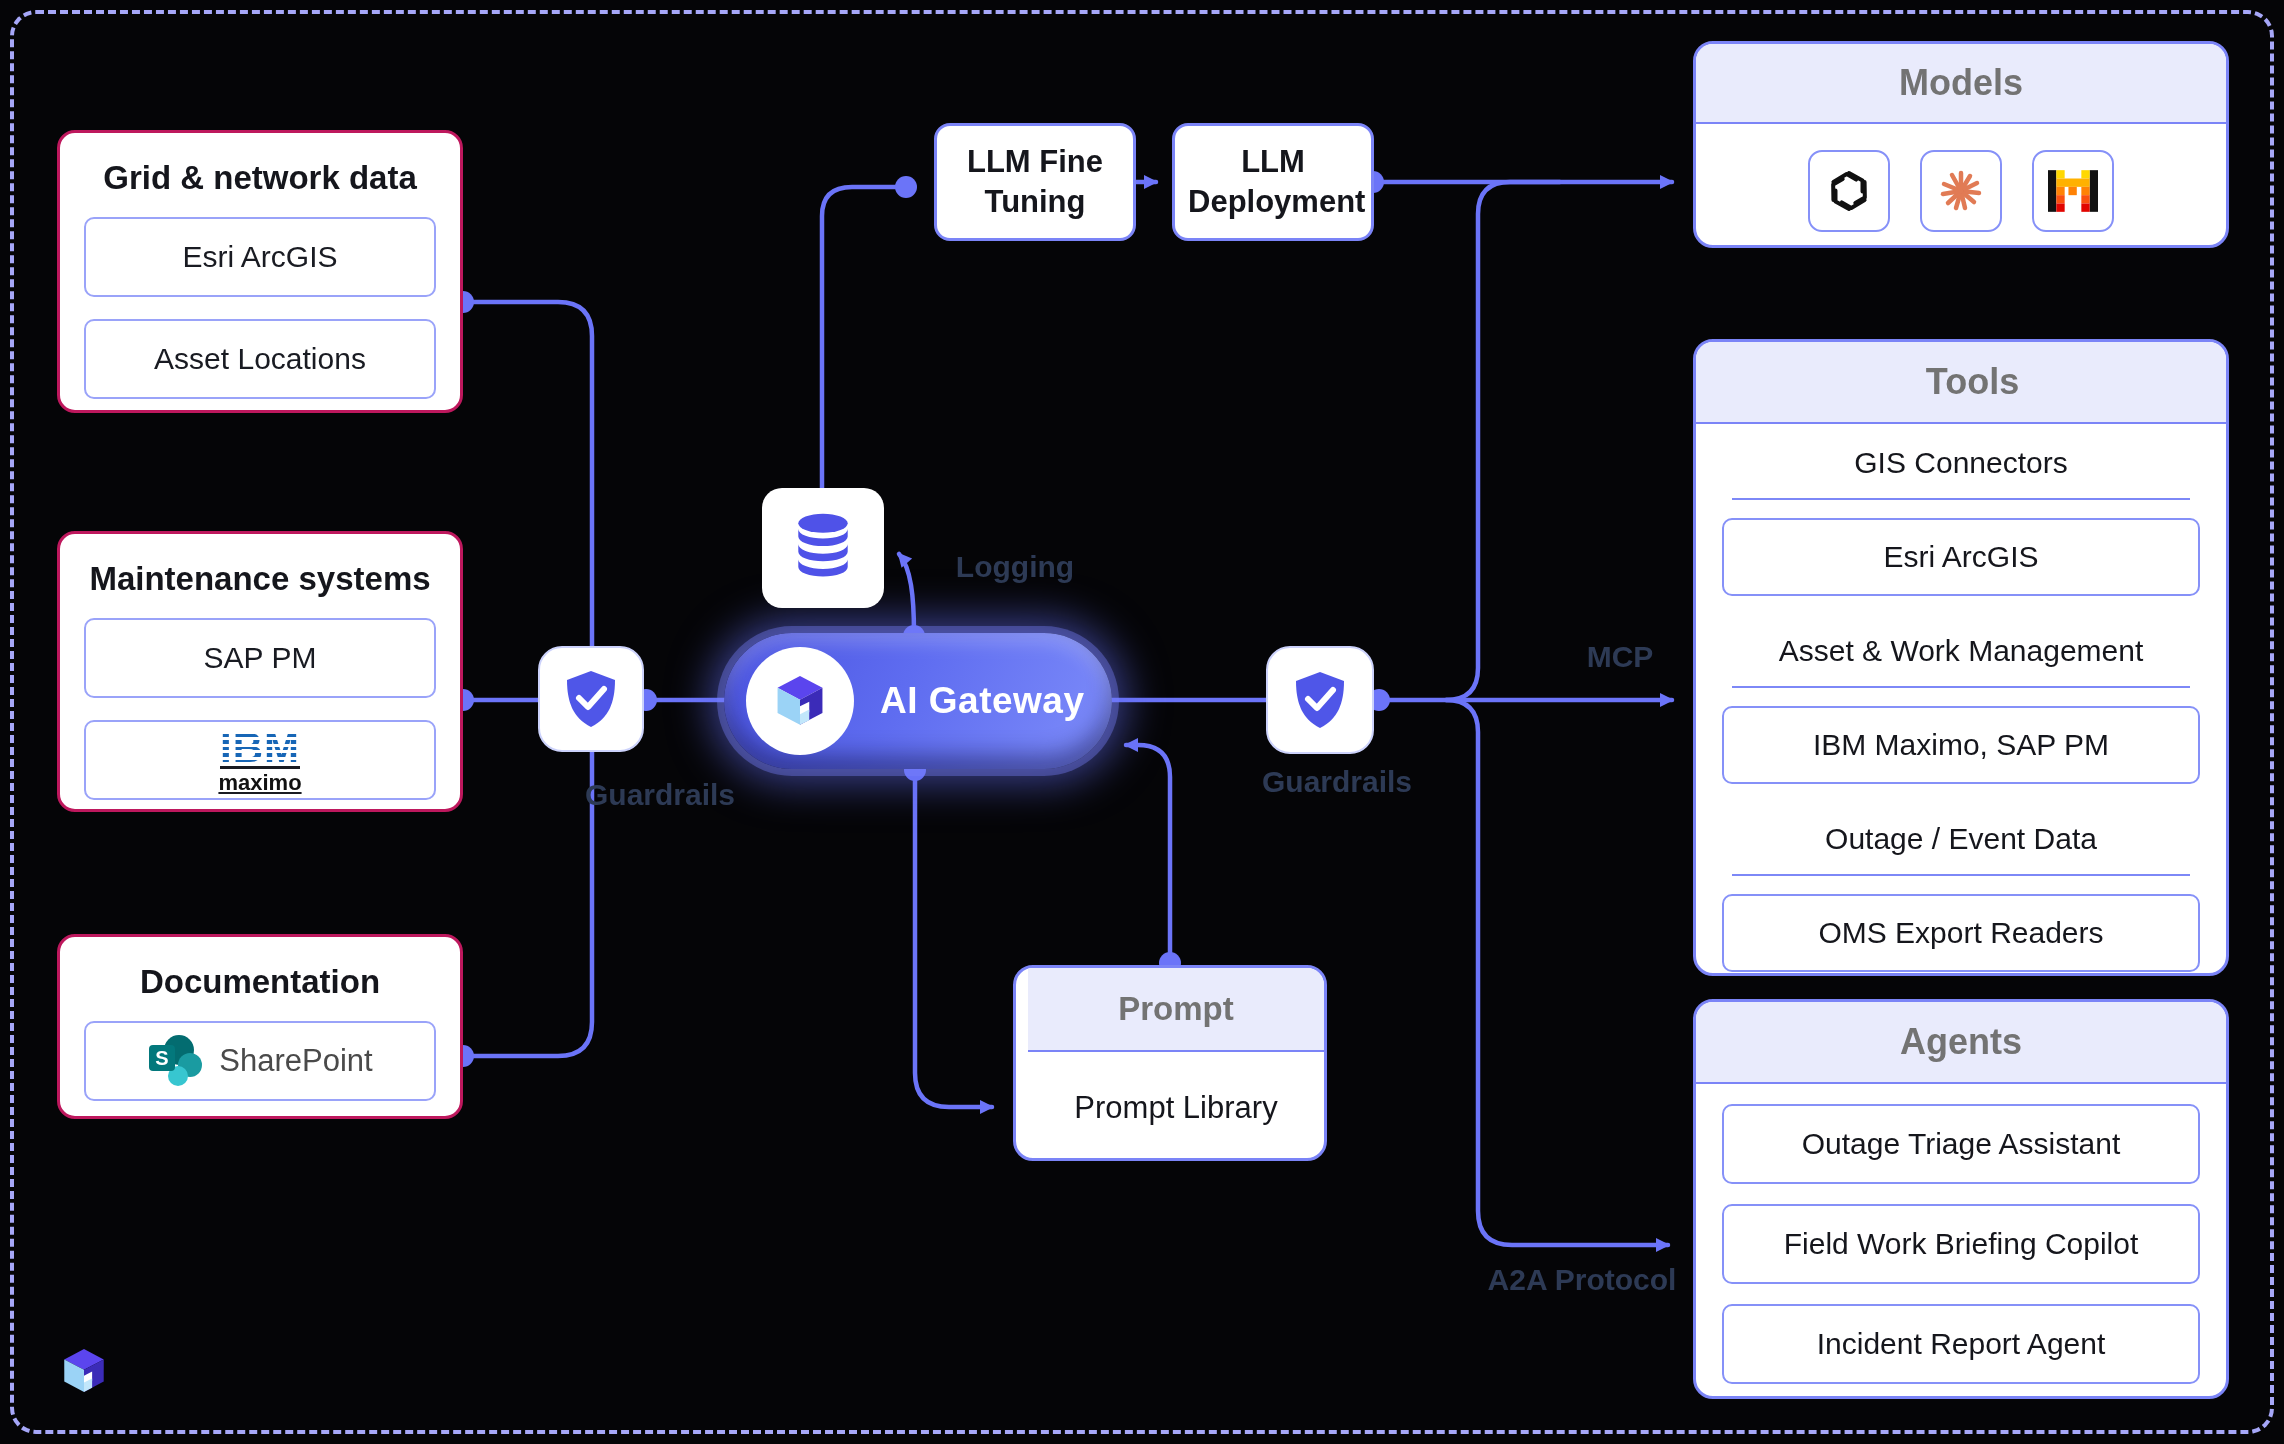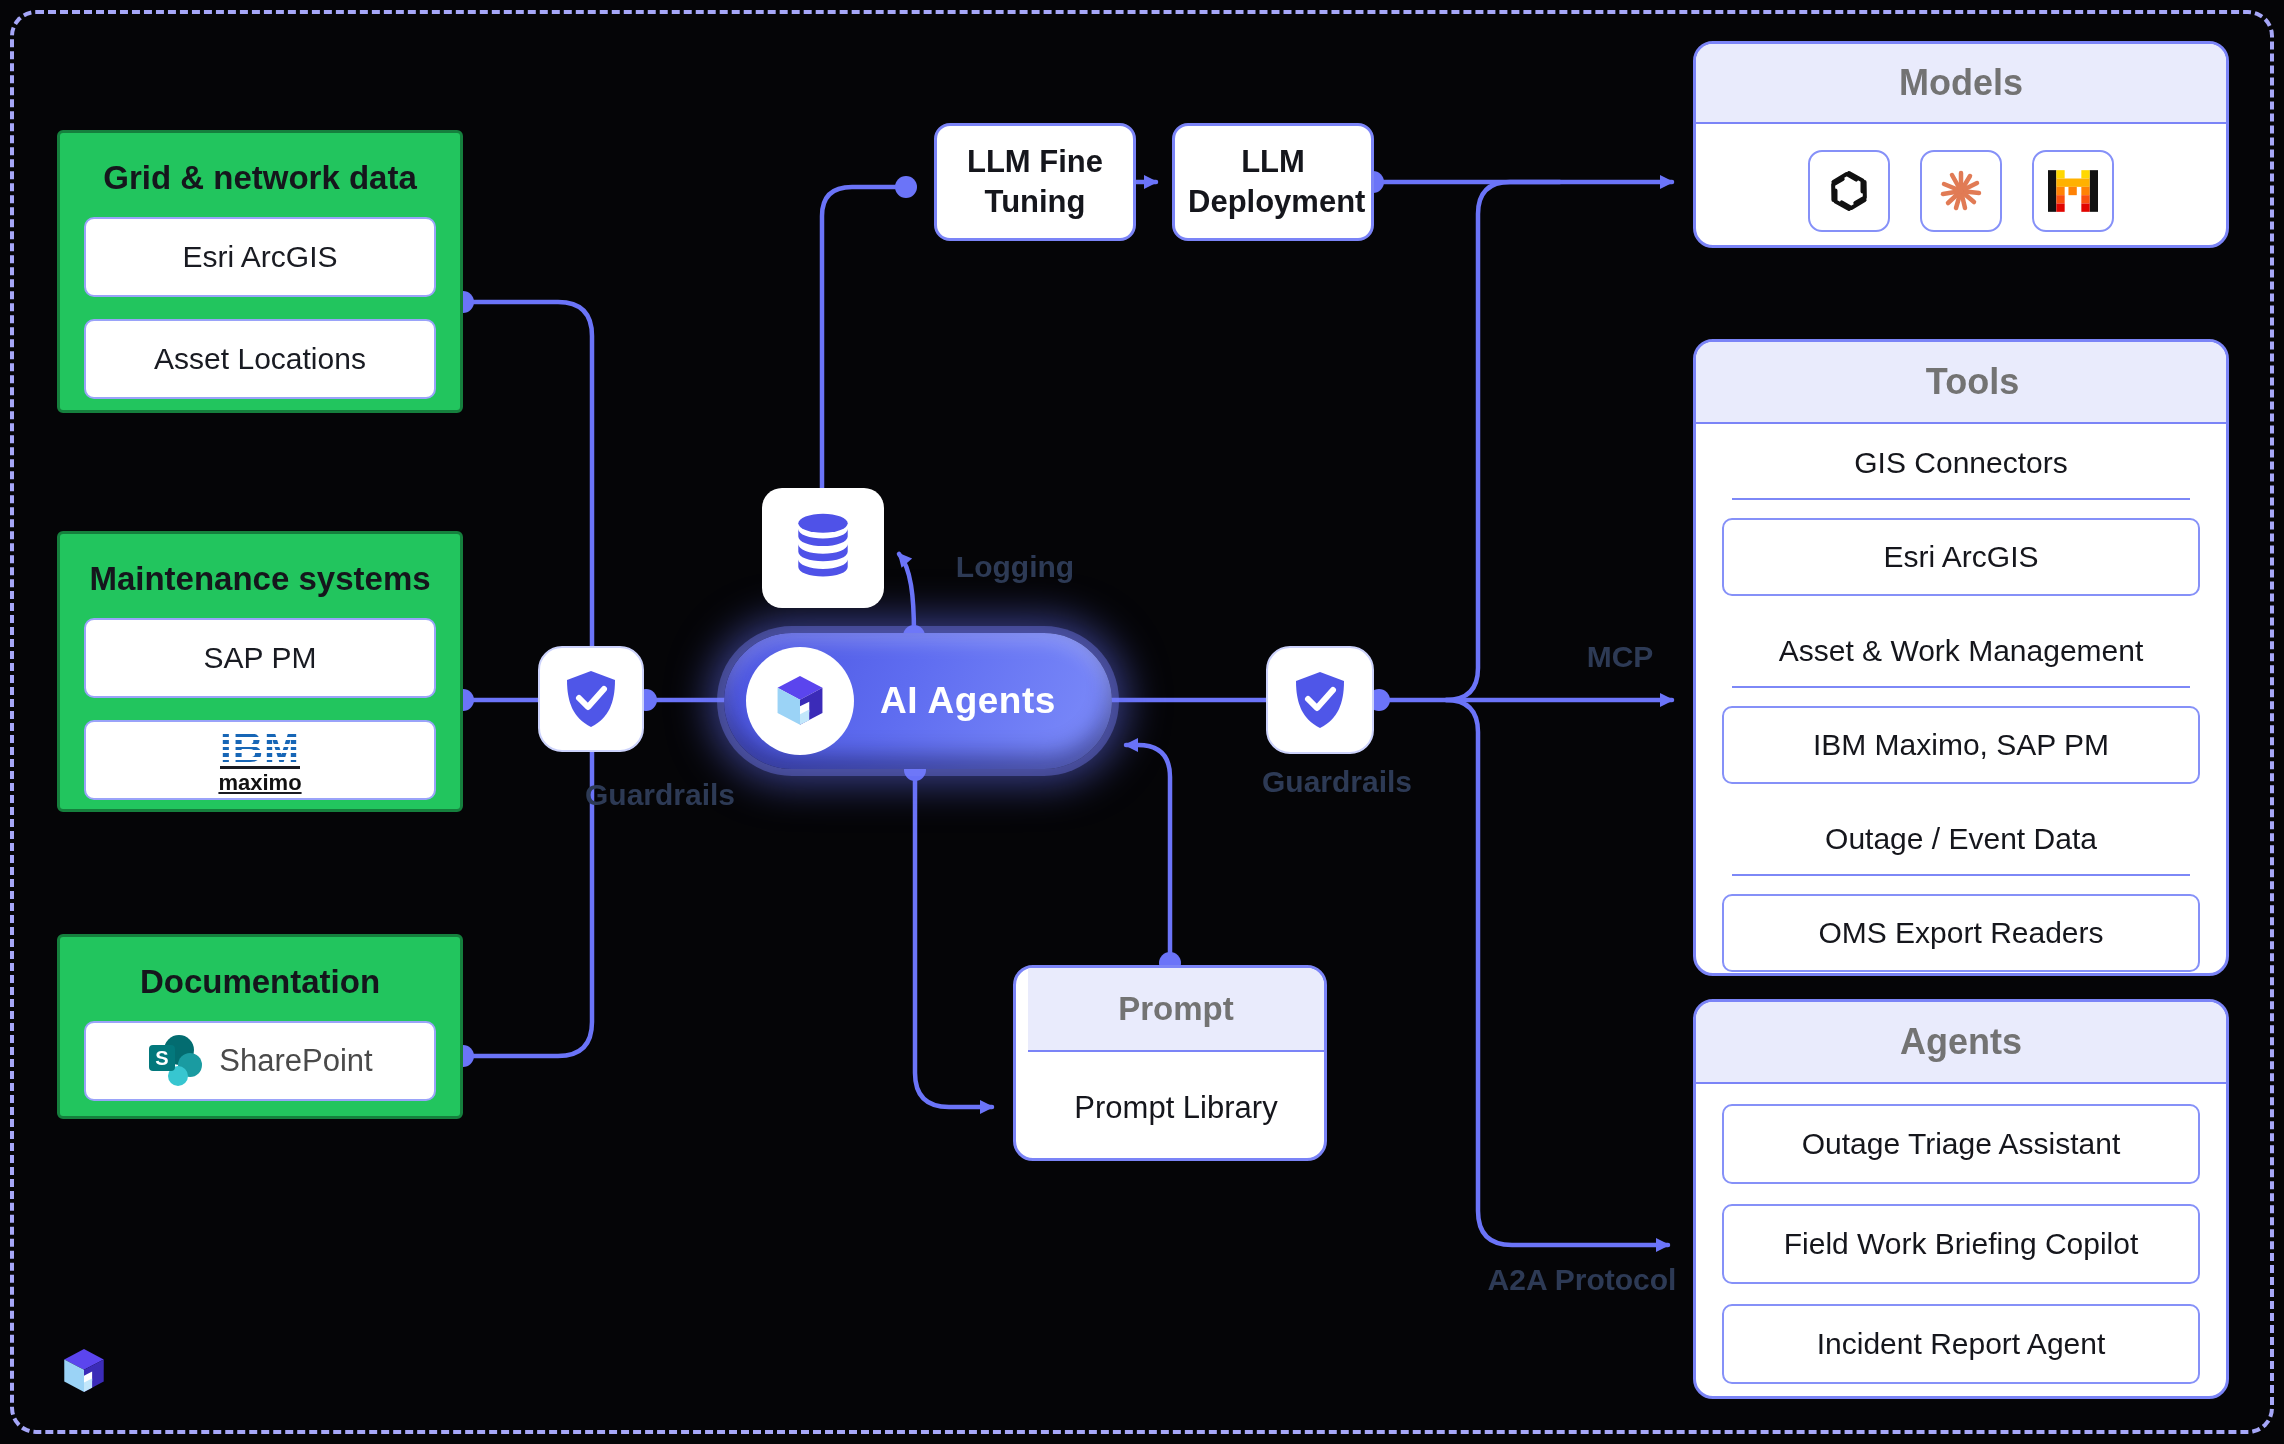--- a/index.html
+++ b/index.html
@@ -3,21 +3,21 @@
 <meta charset="utf-8">
 <style>
   html,body{margin:0;padding:0;background:#050507;}
   .canvas{position:relative;width:2284px;height:1444px;background:#050507;overflow:hidden;
           font-family:"Liberation Sans",sans-serif;}
   .frame{position:absolute;left:10px;top:10px;right:10px;bottom:10px;border:4px dashed #a6a7f8;border-radius:26px;}
   .layer{position:absolute;left:0;top:0;z-index:1;}
   .node{position:absolute;z-index:2;box-sizing:border-box;}
 
   
-  .src-box{background:#22c55e;border:3px solid #15803d;border-radius:6px;}
+  .src-box{background:#ffffff;border:3px solid #be185d;border-radius:18px;}
   .src-title{font-size:33px;font-weight:700;color:#15161c;text-align:center;padding:26px 0 20px;}
   .src-item{margin:0 24px 22px;height:76px;border:2px solid #9aa3f9;border-radius:10px;background:#fff;
             display:flex;align-items:center;justify-content:center;font-size:30px;font-weight:500;color:#191b22;}
 
   
   .shield-box{background:#fff;border:2px solid #ccd2fb;border-radius:24px;display:flex;align-items:center;justify-content:center;}
 
   
   .gateway{border-radius:70px;background:linear-gradient(115deg,#4a53e0 0%,#5e6cf0 45%,#7e8dfa 100%);
            box-shadow:0 0 0 7px rgba(120,130,250,.38),0 0 42px 14px rgba(100,112,246,.55),
@@ -167,21 +167,21 @@
   <div class="node gateway" style="left:724px;top:633px;width:388px;height:136px;">
     <div class="gw-circle">
       <svg width="66" height="66" viewBox="0 0 100 100">
         <polygon points="50,12 84,30 50,48 16,30" fill="#5b45ee"></polygon>
         <polygon points="16,30 50,48 50,86 16,68" fill="#9bd3f6"></polygon>
         <polygon points="84,30 50,48 50,86 84,68" fill="#3b2bb8"></polygon>
         <polygon points="50,58 64,51 64,67 50,74" fill="#ffffff"></polygon>
         <polygon points="50,70 64,63 64,79 50,86" fill="#c2e7fb"></polygon>
       </svg>
     </div>
-    <div class="gw-text">AI Agents</div>
+    <div class="gw-text">AI Gateway</div>
   </div>
 
   <div class="node icon-tile" style="left:762px;top:488px;width:122px;height:120px;">
     <svg width="76" height="80" viewBox="0 0 80 84">
       <ellipse cx="40" cy="16" rx="26" ry="10" fill="#4f52e8"></ellipse>
       <path d="M14 22 a26 10 0 0 0 52 0 v8 a26 10 0 0 1 -52 0 z" fill="#4f52e8"></path>
       <path d="M14 38 a26 10 0 0 0 52 0 v8 a26 10 0 0 1 -52 0 z" fill="#4f52e8"></path>
       <path d="M14 54 a26 10 0 0 0 52 0 v8 a26 10 0 0 1 -52 0 z" fill="#4f52e8"></path>
     </svg>
   </div>

